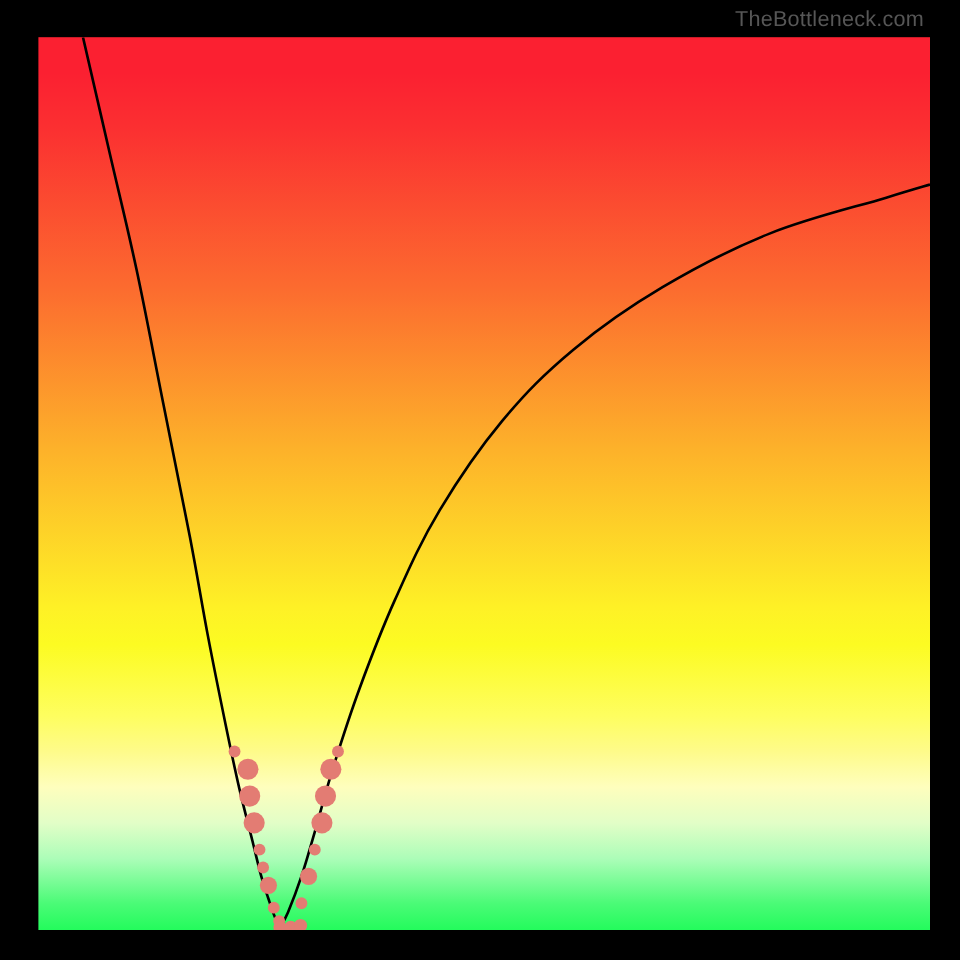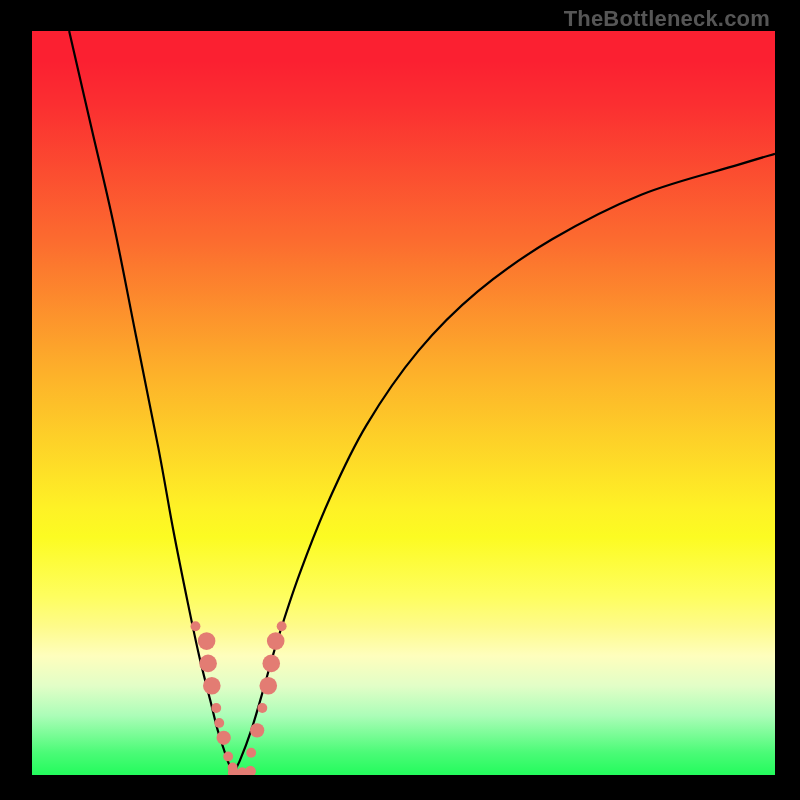--- a/index.html
+++ b/index.html
@@ -40,22 +40,22 @@
       #4bfb77 97%,
       #23fb5c 100%
     );
     overflow: hidden;
   }
   .watermark {
     position: absolute;
     top: 6px;
     right: 30px;
     font-family: Arial, Helvetica, sans-serif;
-    font-size: 22px;
-    font-weight: 700;
+    font-size: 18px;
+    font-weight: 400;
     color: #565656;
     letter-spacing: 0.2px;
   }
   svg.curves {
     position: absolute;
     left: 0;
     top: 0;
     width: 743px;
     height: 744px;
   }

